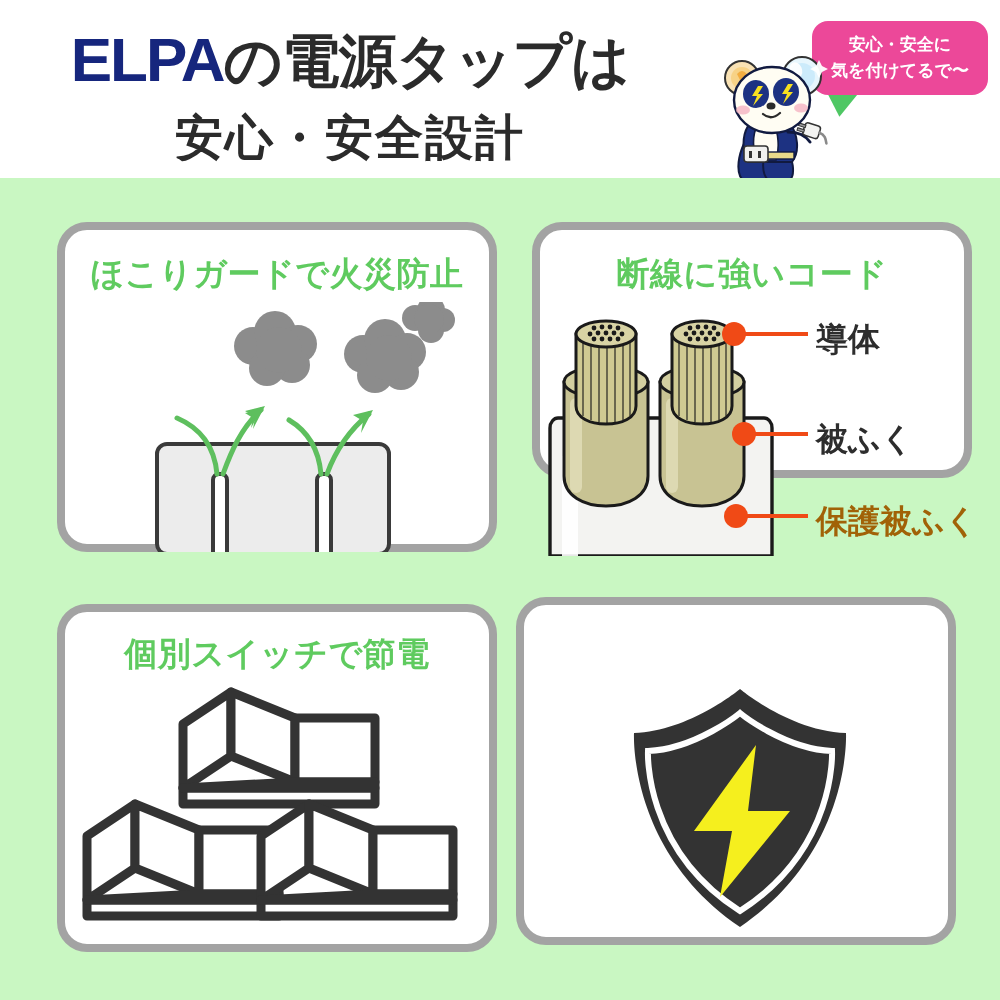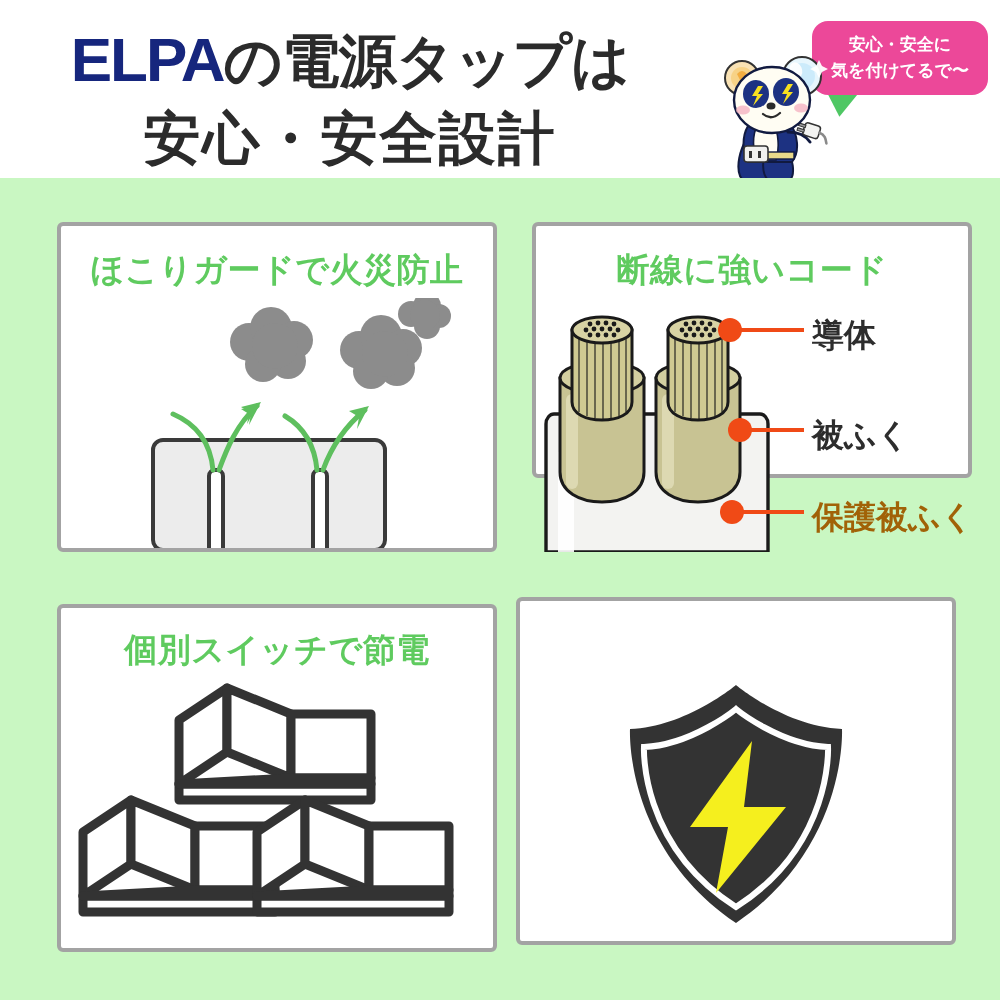--- a/index.html
+++ b/index.html
@@ -13,21 +13,21 @@
 
   
   .header{position:absolute;left:0;top:0;width:1000px;height:178px;background:#fff;}
   .title-block{position:absolute;left:0;top:8px;width:700px;text-align:center;margin-top:16px;}
   .title-line1{
     font-size:58px;font-weight:bold;line-height:72px;color:#2b2b2b;
     letter-spacing:-1px;white-space:nowrap;
   }
   .brand{color:#16267d;font-weight:bold;letter-spacing:-2px;font-size:62px;font-style:normal;}
   .title-line2{
-    font-size:57px;font-weight:bold;line-height:82px;color:#2b2b2b;
+    font-size:48px;font-weight:bold;line-height:82px;color:#2b2b2b;
     letter-spacing:2px;white-space:nowrap;
   }
 
   
   .bubble{
     position:absolute;left:812px;top:21px;width:176px;height:74px;
     background:#ec4899;border-radius:16px;
   }
   .bubble-text{
     position:absolute;left:0;top:11px;width:176px;
@@ -46,21 +46,21 @@
   .mascot{position:absolute;left:718px;top:48px;width:136px;height:140px;}
 
   
   .panel{
     position:absolute;left:0;top:178px;width:1000px;height:822px;
     background:#c9f7c2;
   }
 
   
   .card{
-    position:absolute;background:#ffffff;border:4px solid #a3a3a3;border-radius:6px;
+    position:absolute;background:#ffffff;border:8px solid #a3a3a3;border-radius:30px;
     box-sizing:border-box;
   }
   .card-1{left:57px;top:222px;width:440px;height:330px;}
   .card-2{left:516px;top:222px;width:440px;height:256px;margin-left:16px;}
   .card-3{left:57px;top:597px;width:440px;height:348px;margin-top:7px;}
   .card-4{left:516px;top:597px;width:440px;height:348px;}
 
   .card-title{
     position:absolute;left:0;width:100%;text-align:center;
     font-size:33px;font-weight:bold;color:#5fcb5f;letter-spacing:0.5px;

